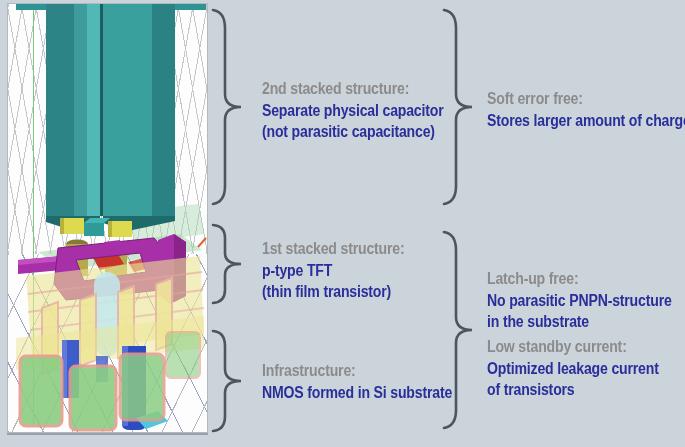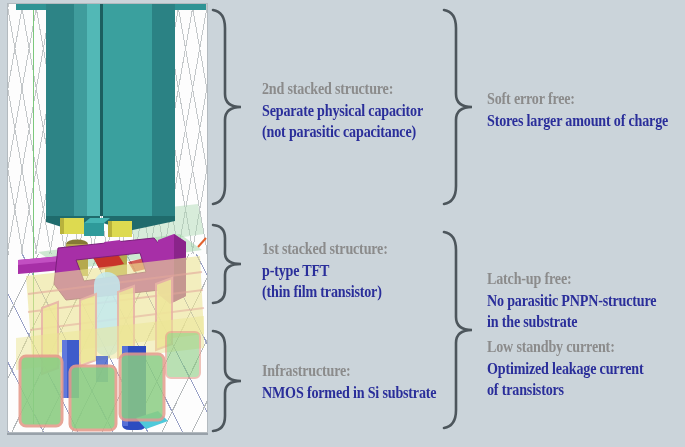--- a/index.html
+++ b/index.html
@@ -37,21 +37,21 @@
     position:absolute;transform:scaleX(.88);transform-origin:top left;
     font-size:16px;font-weight:bold;line-height:21.5px;letter-spacing:-.2px;
     white-space:nowrap;
   }
   .note .t{color:#8b8b8b;}
   .note .b{color:#2a2e9a;}
 </style>
 </head>
 <body>
 
-<div id="stage" style="background: rgb(203, 212, 218); font-family: Liberation Serif, serif;">
+<div id="stage" style="background: rgb(203, 212, 218);">
 
   <div id="panel">
     <div class="grid-top"></div>
     <div class="grid-bottom"></div>
     <div class="axis-green"></div>
     <svg width="199" height="428" viewBox="0 0 199 428">
 
       <g>
         <polygon points="118,208 190,200 196,230 128,240" fill="#a8d8b0" opacity="0.45"></polygon>
         <polygon points="30,248 172,230 194,246 58,266" fill="#9ed4a6" opacity="0.5"></polygon>

